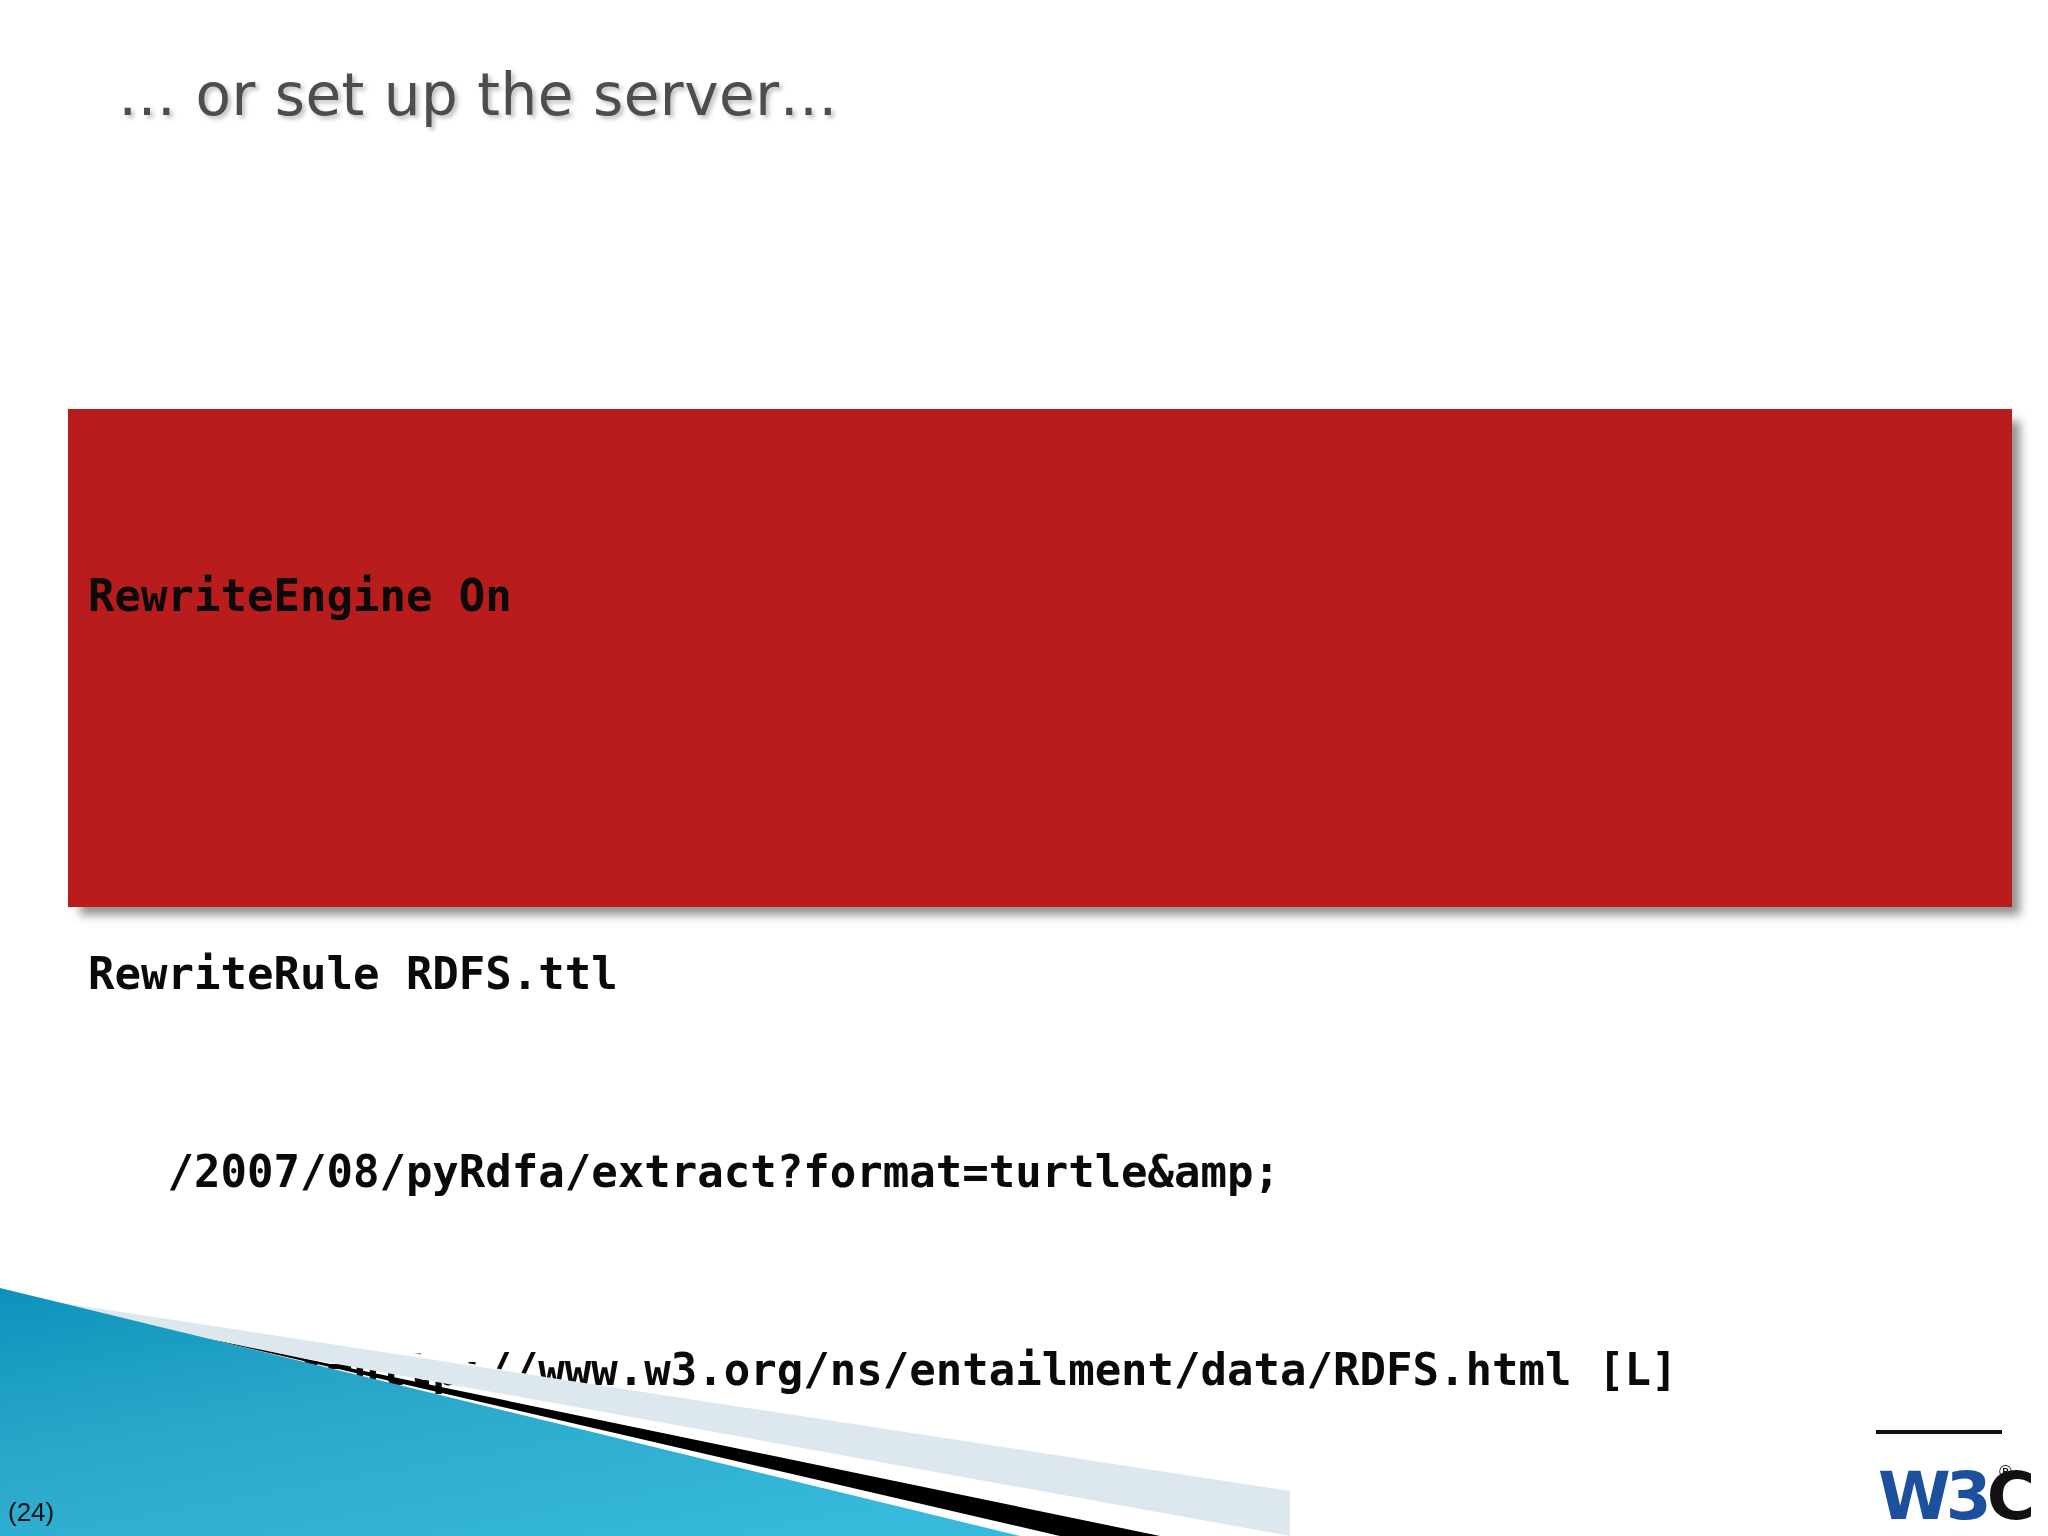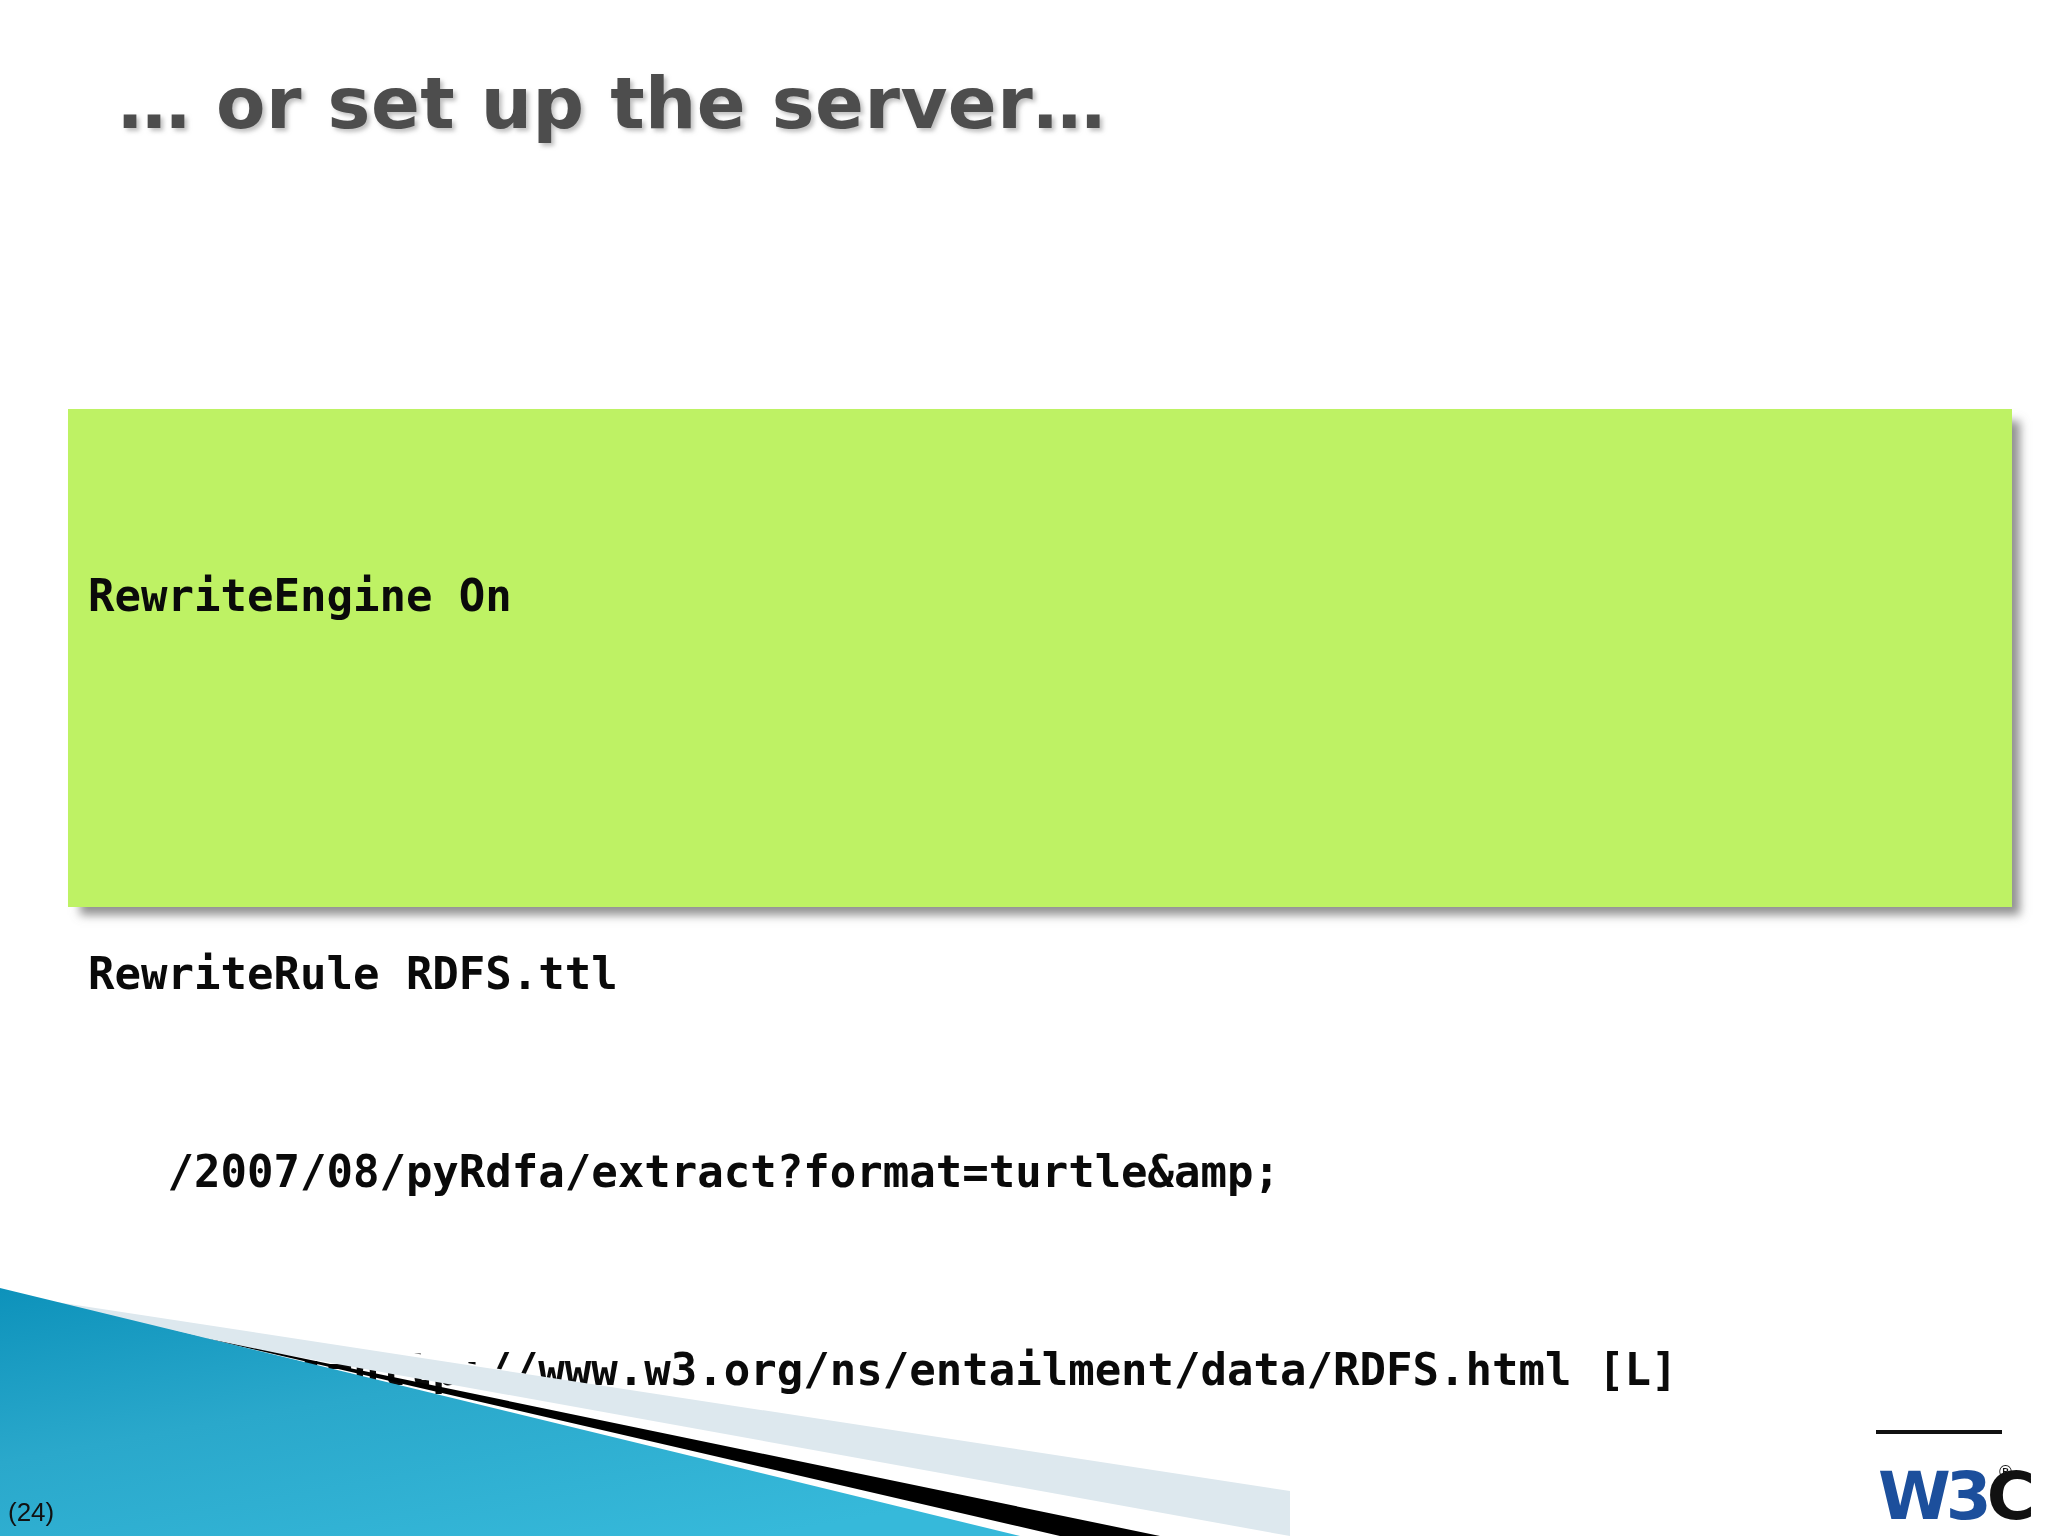--- a/index.html
+++ b/index.html
@@ -15,37 +15,37 @@
     font-family: "Liberation Sans", sans-serif;
   }
 
   
   #slide-title {
     position: absolute;
     left: 118px;
     top: 62px;
     width: 1800px;
     font-family: "DejaVu Sans", "Liberation Sans", sans-serif;
-    font-size: 72px;
-    font-weight: 700;
+    font-size: 58px;
+    font-weight: 400;
     letter-spacing: 0.5px;
     color: #4d4d4d;
     text-shadow: 3px 3px 4px rgba(140,140,140,0.55);
     white-space: nowrap;
     line-height: 1.15;
   }
 
   
   #code-box {
     position: absolute;
     left: 68px;
     top: 409px;
     width: 1944px;
     height: 498px;
-    background: #bef264;
+    background: #b91c1c;
     box-shadow: 10px 10px 9px -2px rgba(110,110,110,0.75);
   }
   #code-lines {
     position: absolute;
     left: 20px;
     top: 22px;
     right: 0;
     font-family: "DejaVu Sans Mono", "Liberation Mono", monospace;
     font-size: 44px;
     font-weight: bold;

